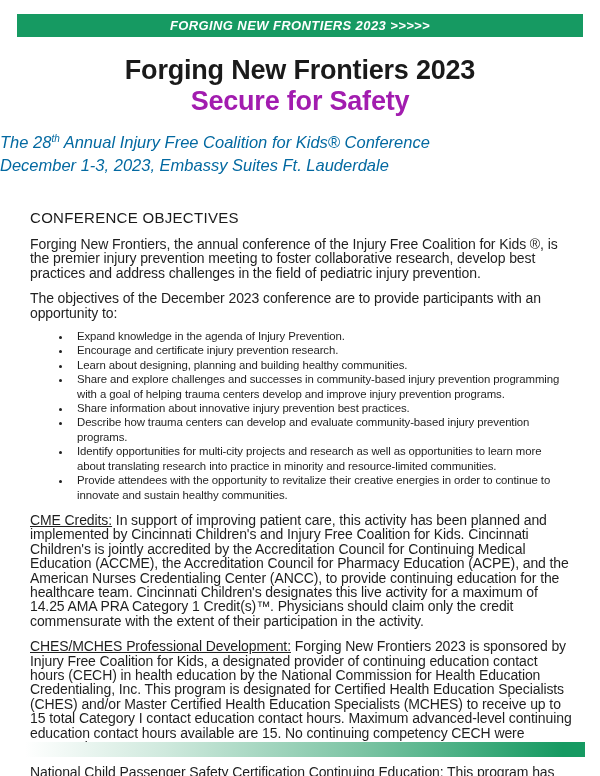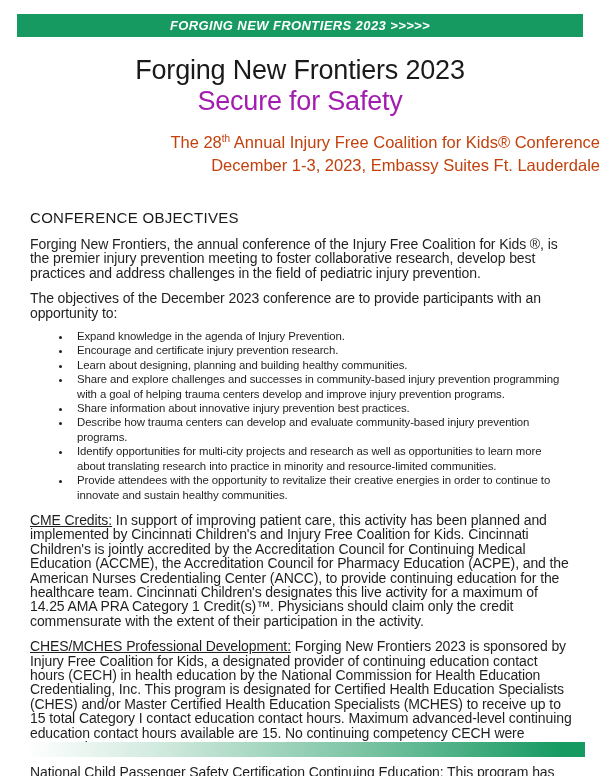--- a/index.html
+++ b/index.html
@@ -25,31 +25,32 @@
     font-size: 13px;
     font-weight: bold;
     font-style: italic;
     letter-spacing: 0.4px;
     white-space: nowrap;
   }
   .title {
     margin-top: 18px;
     text-align: center;
     font-size: 27px;
-    font-weight: normal;
+    font-weight: bold;
     line-height: 31px;
     color: #1a1a1a;
     letter-spacing: -0.2px;
   }
   .title.green { color: #a21caf; margin-top: 0; }
   .subtitle {
-    text-align: right;
+    text-align: left;
     font-size: 16.5px;
     line-height: 23px;
-    color: #c2410c;
+    color: #0369a1;
+    font-style: italic;
   }
   .subtitle.first { margin-top: 14px; }
   .subtitle sup { font-size: 10px; vertical-align: super; line-height: 0; }
   .content {
     padding: 0 28px 0 30px;
   }
   h2.section-heading {
     margin-top: 32px;
     font-size: 15px;
     font-weight: 400;

